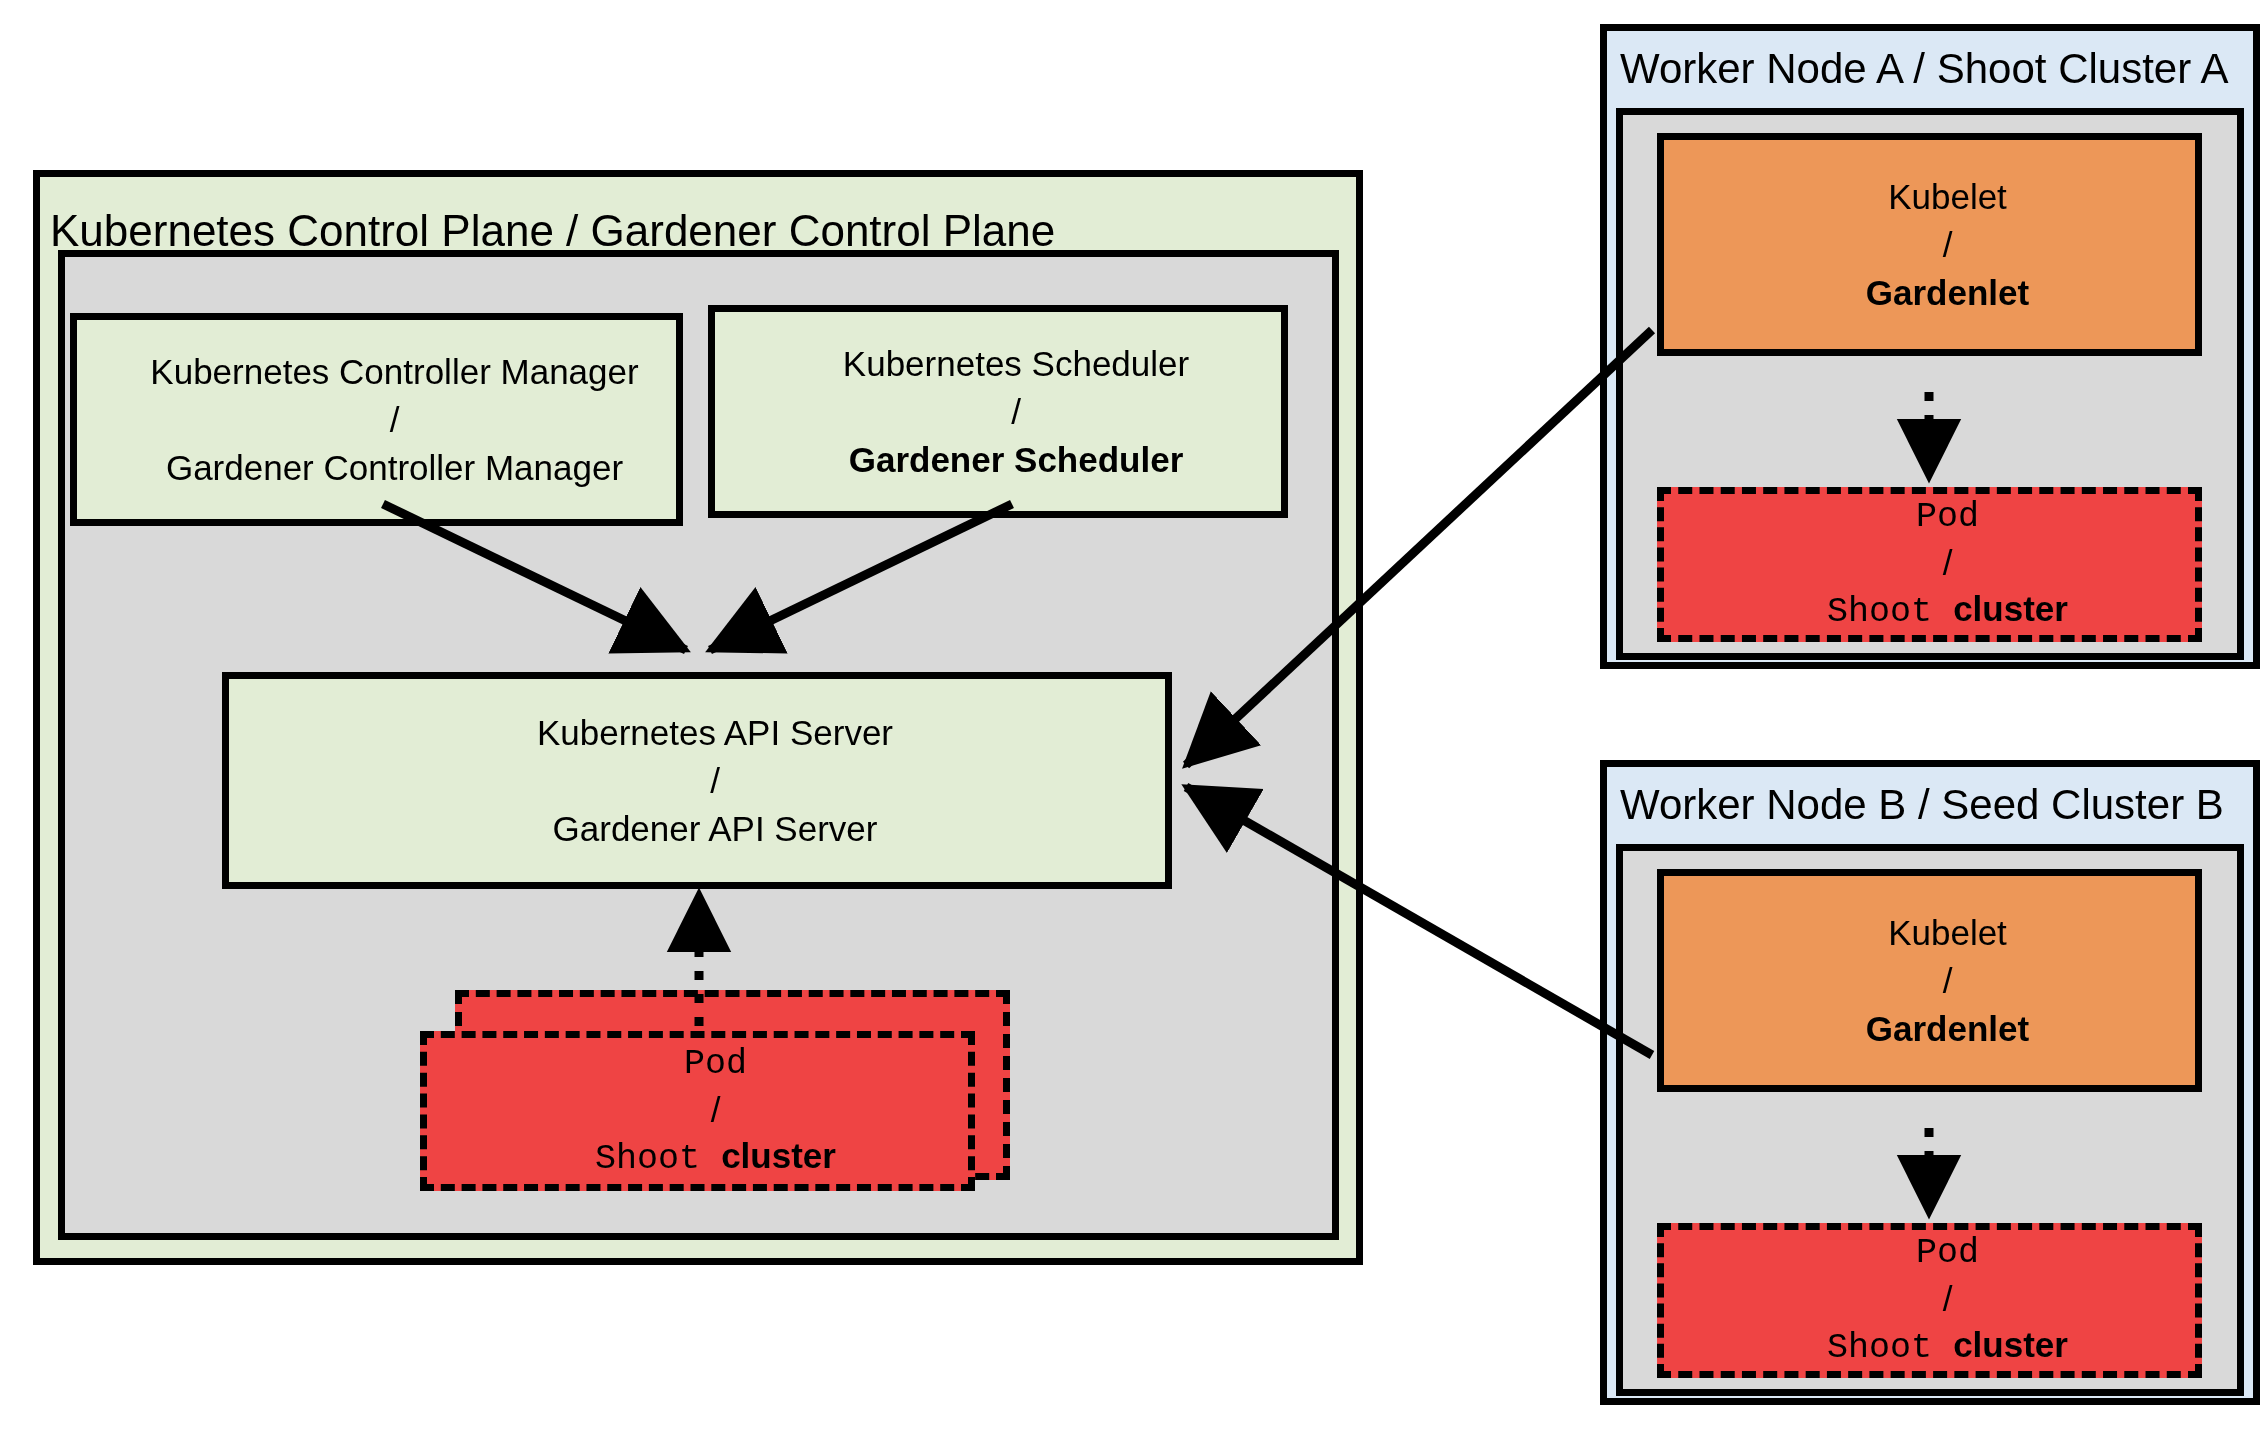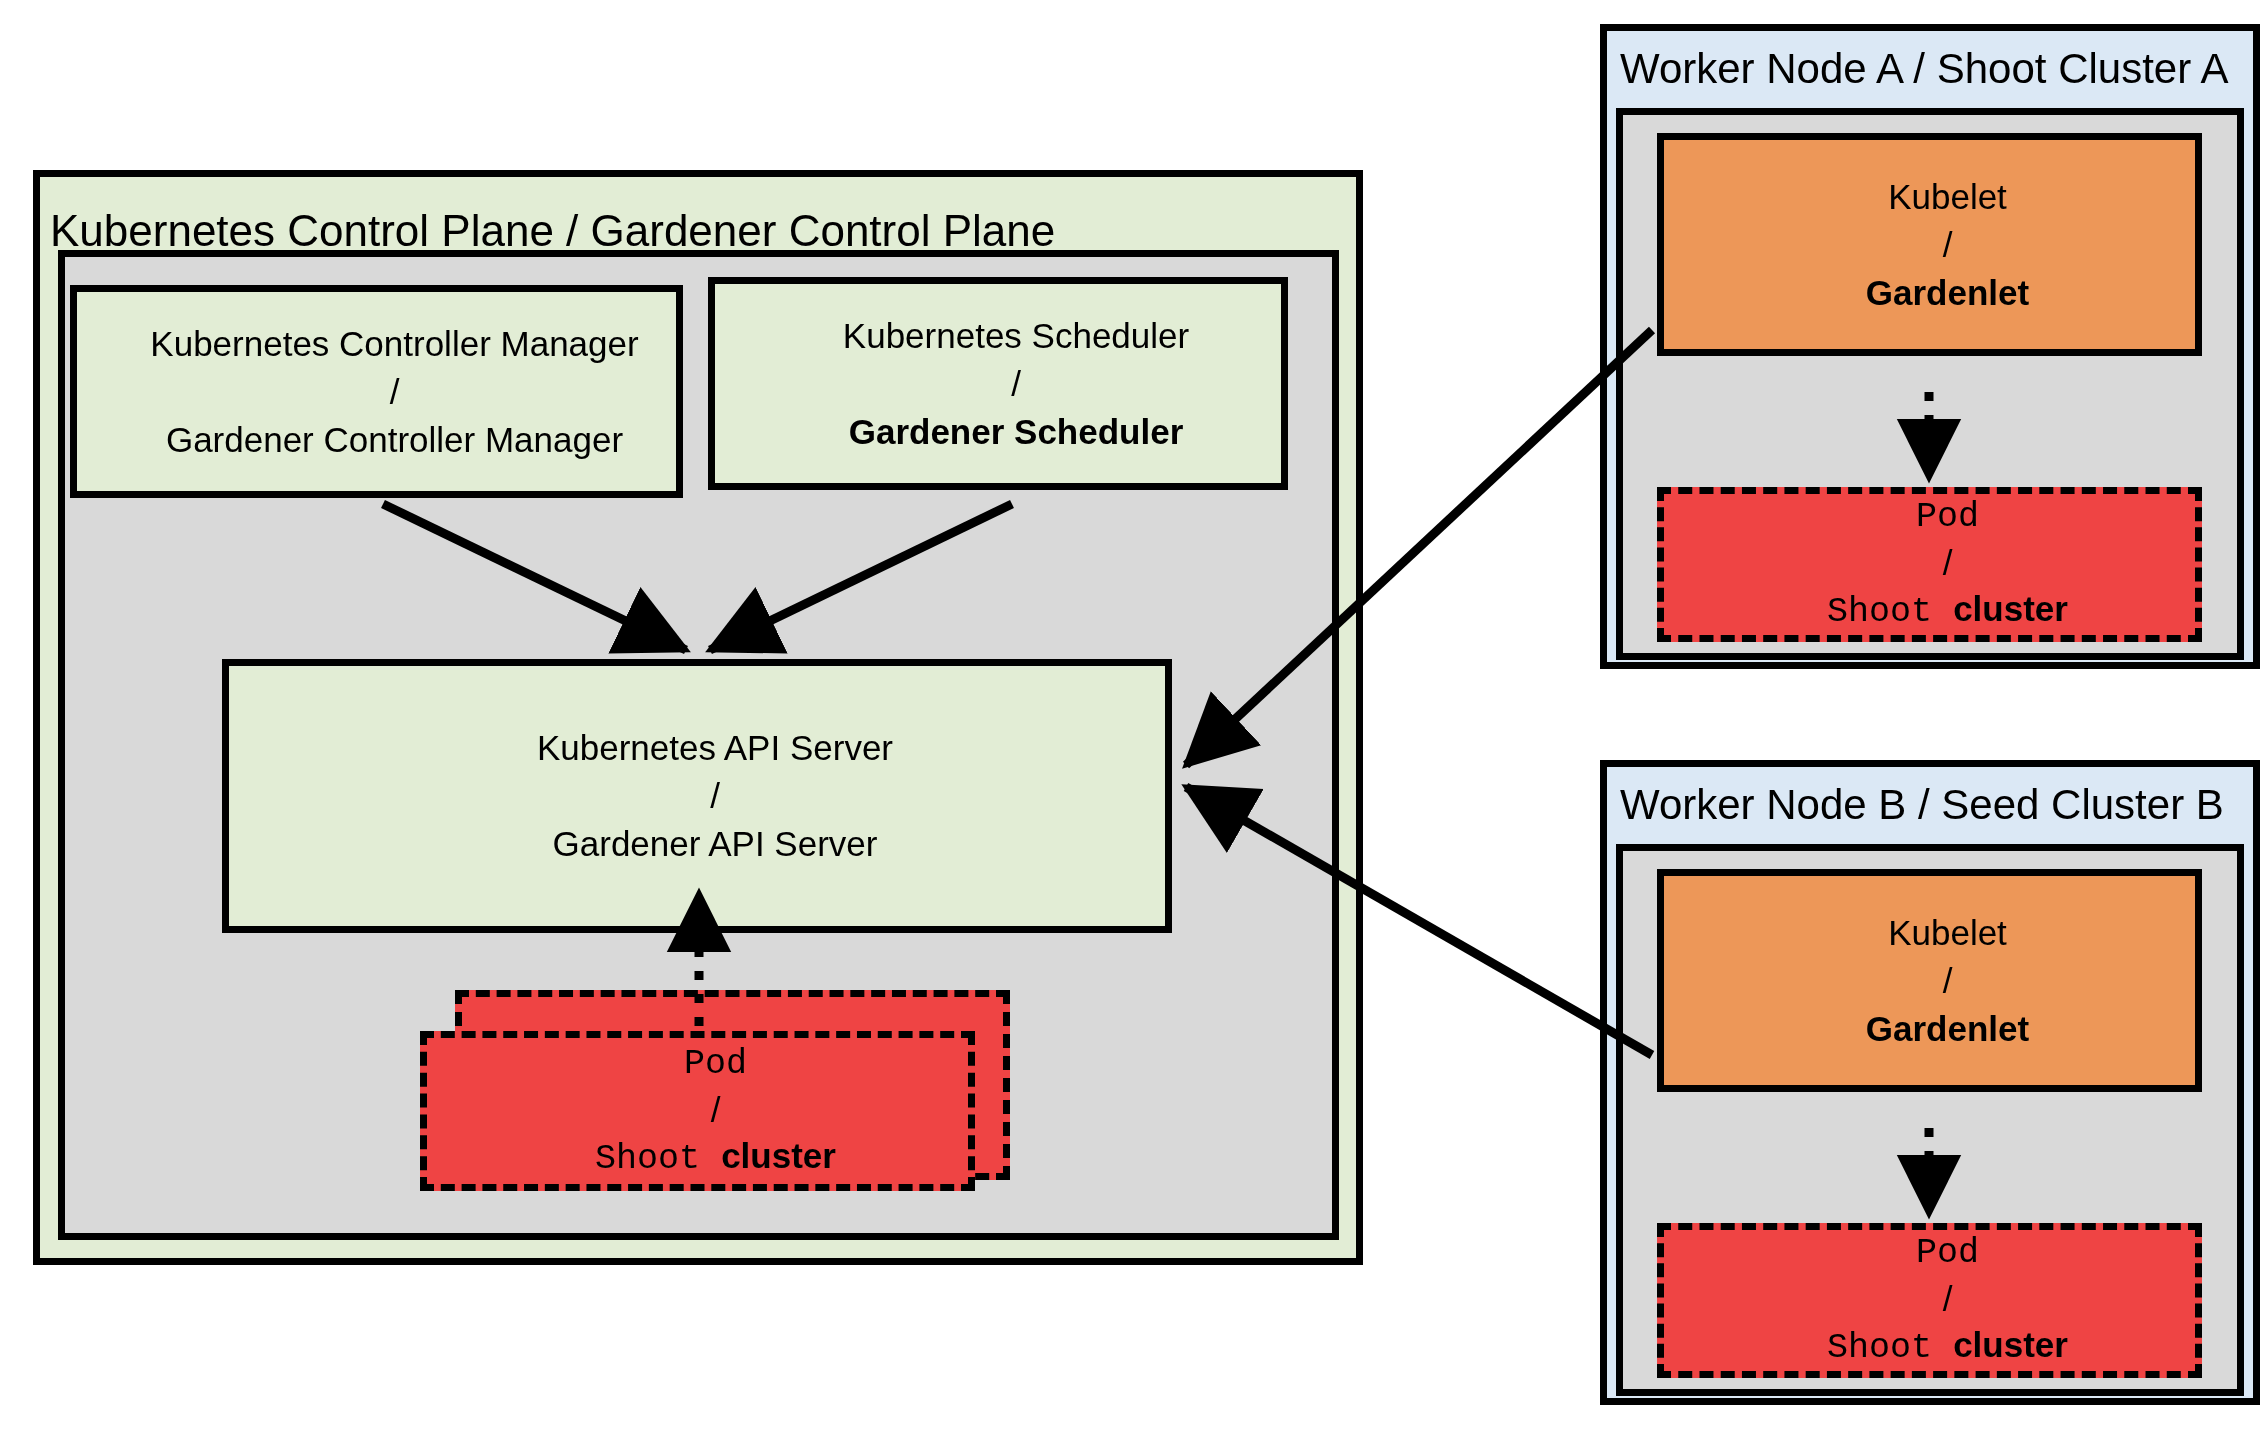--- a/index.html
+++ b/index.html
@@ -11,24 +11,24 @@
   .ctr{display:flex;flex-direction:column;align-items:center;justify-content:center;text-align:center;padding-left:36px;}
 
   
   #control-plane-outer{left:33px;top:170px;width:1330px;height:1095px;
       background:#e2edd5;border:7px solid #000;}
   #control-plane-title{left:50px;top:196px;width:1290px;height:70px;
       font-size:44px;line-height:70px;white-space:nowrap;}
   #control-plane-inner{left:58px;top:250px;width:1281px;height:990px;
       background:#d9d9d9;border:7px solid #000;}
 
-  .greenbox{background:#e2edd5;border:7px solid #000;}
+  .greenbox{background:#e2edd5;border:7px solid #000;margin-top:28px;}
   #kcm-box{left:70px;top:285px;width:613px;height:213px;}
   #sched-box{left:708px;top:277px;width:580px;height:213px;}
-  #api-box{left:222px;top:659px;width:950px;height:274px;}
+  #api-box{left:222px;top:644px;width:950px;height:217px;}
 
   .boxtext{font-size:35px;line-height:48px;}
 
   
   .poddash{background:#ef4444;border:7px dashed #000;}
   #pod-left-back{left:455px;top:990px;width:555px;height:190px;}
   #pod-left-front{left:420px;top:1031px;width:555px;height:160px;}
   .podtext{font-size:35px;line-height:46px;}
 
   

